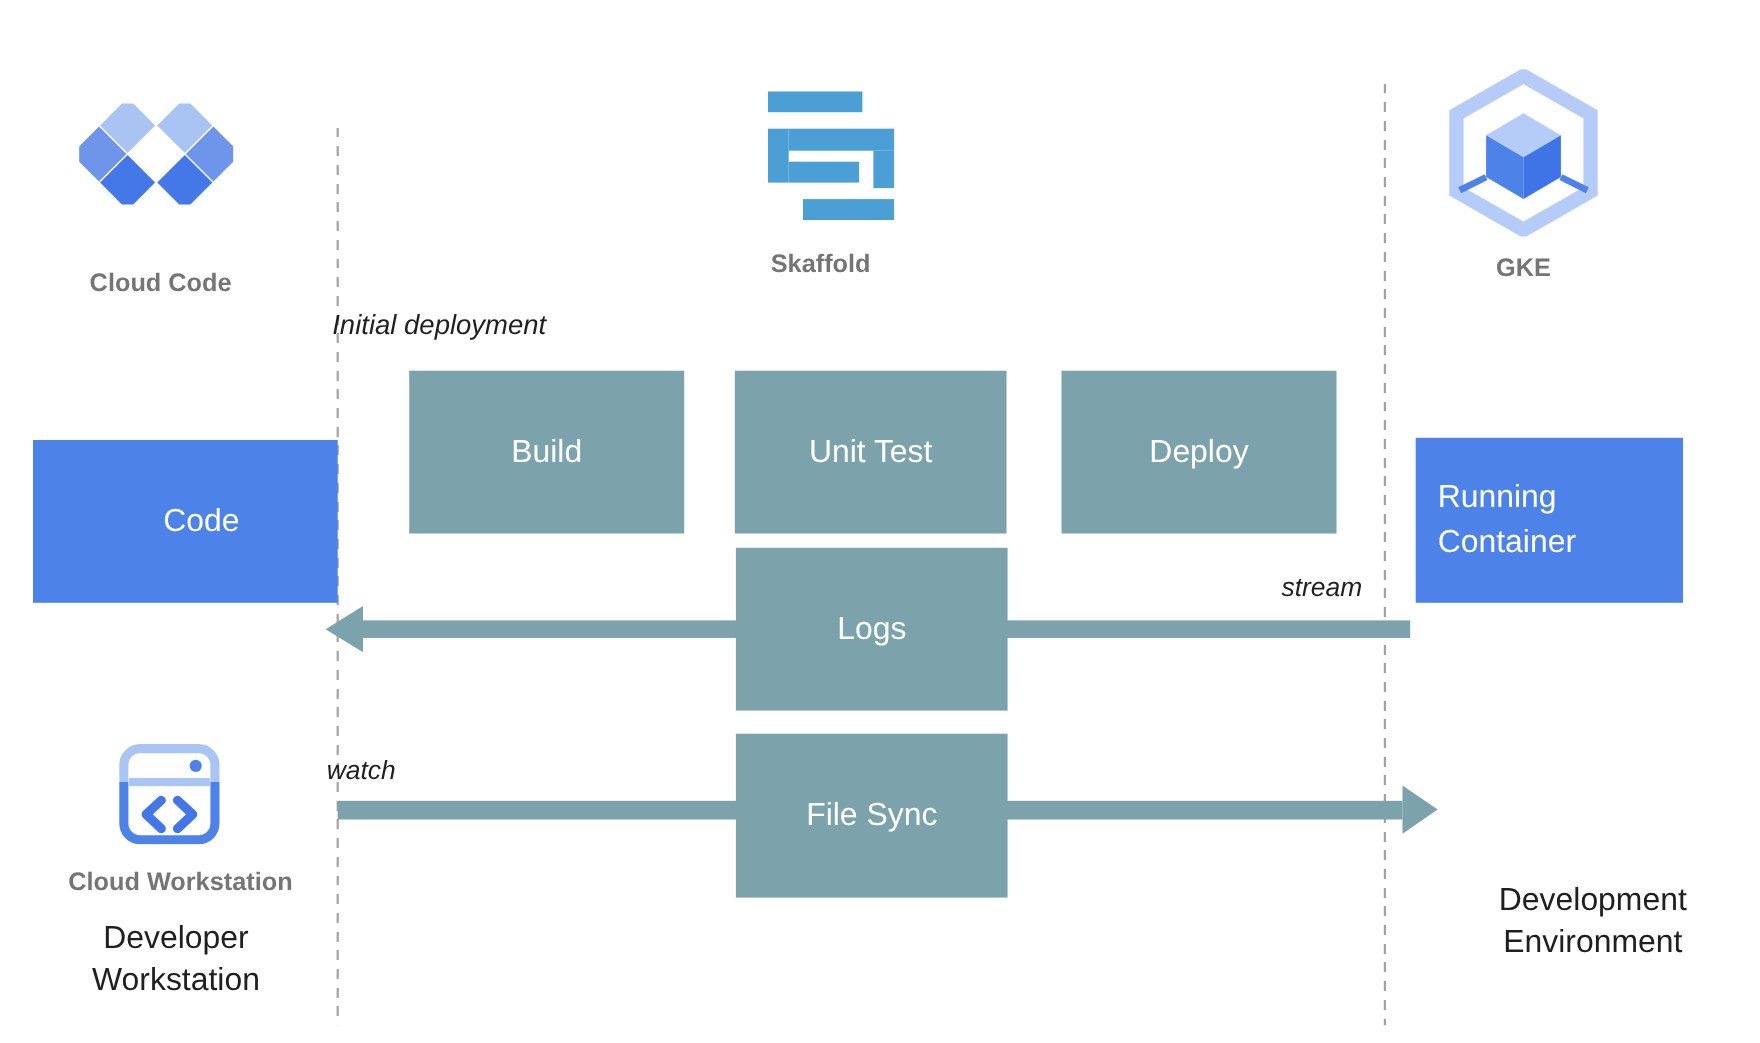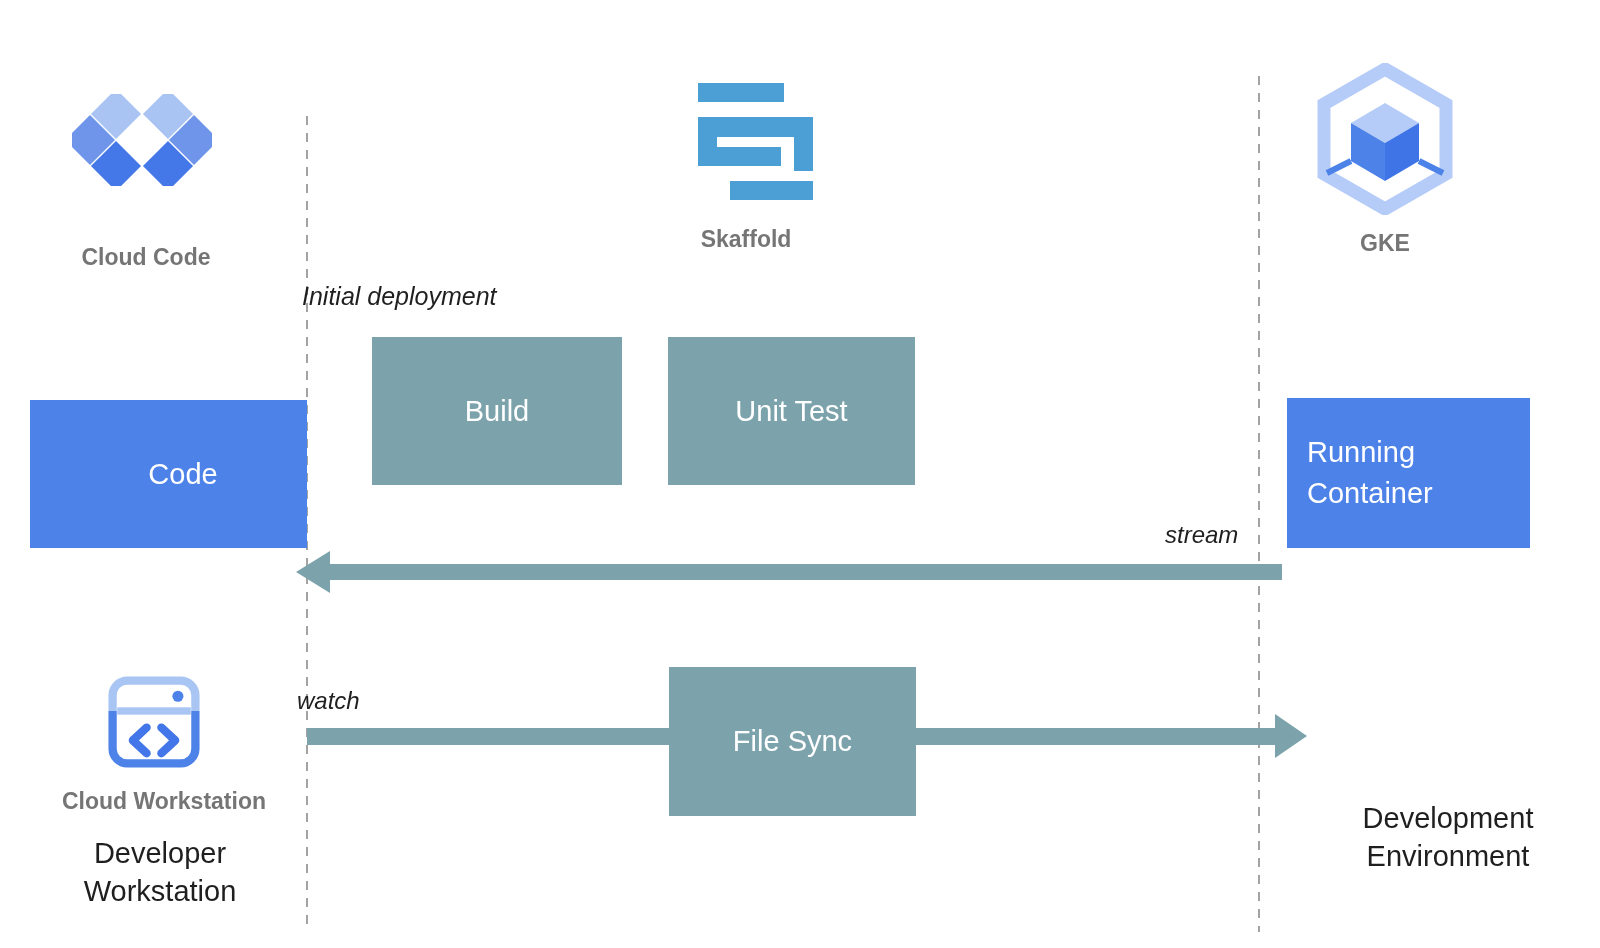--- a/index.html
+++ b/index.html
@@ -113,21 +113,23 @@
 
   <div class="annotation" style="font-size:24px;left:1165px;top:521px;">stream</div>
   <div class="annotation" style="font-size:24px;left:297px;top:687px;">watch</div>
 
   <div class="box blue" style="left:30px;top:400px;width:248px;height:148px;padding-left:29px;">Code</div>
 
   <div class="box teal" style="left:372px;top:337px;width:250px;height:148px;">Build</div>
 
   <div class="box teal" style="left:668px;top:337px;width:247px;height:148px;">Unit Test</div>
 
+  <div class="box teal" style="left:965px;top:337px;width:250px;height:148px;">Deploy</div>
 
+  <div class="box teal" style="left:669px;top:498px;width:247px;height:148px;">Logs</div>
 
   <div class="box teal" style="left:669px;top:667px;width:247px;height:149px;">File Sync</div>
 
   <div class="box blue" style="left:1287px;top:398px;width:243px;height:150px;padding:0 20px;box-sizing:border-box;">Running Container</div>
 
   <svg style="left:108px;top:676px;" width="92" height="92" viewBox="0 0 100 100">
     <defs>
       <clipPath id="cw-top">
           <rect x="0" y="0" width="100" height="38"></rect>
         </clipPath>

